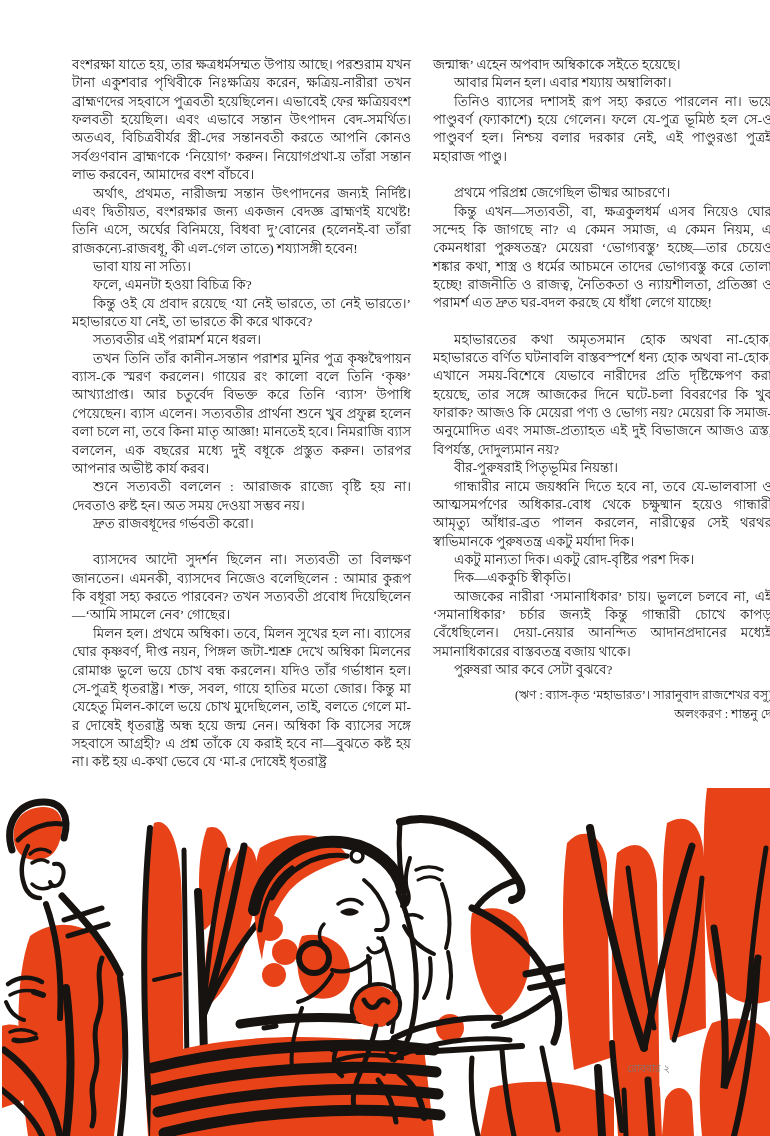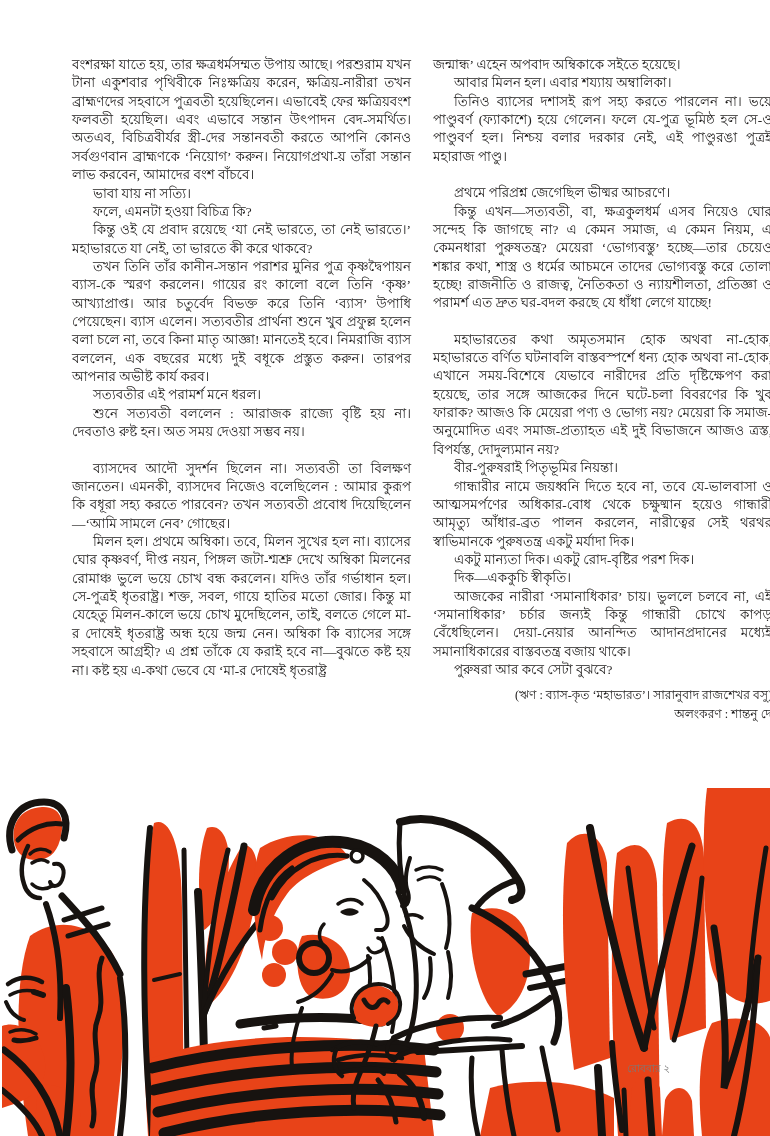--- a/index.html
+++ b/index.html
@@ -28,26 +28,28 @@
     position:absolute;left:2px;top:788px;width:770px;height:348px;
   }
   .illustration svg{display:block;width:770px;height:348px;}
 </style>
 </head>
 <body>
 
 <div class="text-columns">
   <div class="col" id="left-col">
       <p class="no-indent">বংশরক্ষা যাতে হয়, তার ক্ষত্রধর্মসম্মত উপায় আছে। পরশুরাম যখন টানা একুশবার পৃথিবীকে নিঃক্ষত্রিয় করেন, ক্ষত্রিয়-নারীরা তখন ব্রাহ্মণদের সহবাসে পুত্রবতী হয়েছিলেন। এভাবেই ফের ক্ষত্রিয়বংশ ফলবতী হয়েছিল। এবং এভাবে সন্তান উৎপাদন বেদ-সমর্থিত। অতএব, বিচিত্রবীর্যর স্ত্রী-দের সন্তানবতী করতে আপনি কোনও সর্বগুণবান ব্রাহ্মণকে ‘নিয়োগ’ করুন। নিয়োগপ্রথা-য় তাঁরা সন্তান লাভ করবেন, আমাদের বংশ বাঁচবে।</p>
+      <p>অর্থাৎ, প্রথমত, নারীজন্ম সন্তান উৎপাদনের জন্যই নির্দিষ্ট। এবং দ্বিতীয়ত, বংশরক্ষার জন্য একজন বেদজ্ঞ ব্রাহ্মণই যথেষ্ট! তিনি এসে, অর্ঘের বিনিময়ে, বিধবা দু’বোনের (হলেনই-বা তাঁরা রাজকন্যে-রাজবধূ, কী এল-গেল তাতে) শয্যাসঙ্গী হবেন!</p>
       <p>ভাবা যায় না সত্যি।</p>
       <p>ফলে, এমনটা হওয়া বিচিত্র কি?</p>
       <p>কিন্তু ওই যে প্রবাদ রয়েছে ‘যা নেই ভারতে, তা নেই ভারতে।’ মহাভারতে যা নেই, তা ভারতে কী করে থাকবে?</p>
+      <p>সত্যবতীর এই পরামর্শ মনে ধরল।</p>
       <p>তখন তিনি তাঁর কানীন-সন্তান পরাশর মুনির পুত্র কৃষ্ণদ্বৈপায়ন ব্যাস-কে স্মরণ করলেন। গায়ের রং কালো বলে তিনি ‘কৃষ্ণ’ আখ্যাপ্রাপ্ত। আর চতুর্বেদ বিভক্ত করে তিনি ‘ব্যাস’ উপাধি পেয়েছেন। ব্যাস এলেন। সত্যবতীর প্রার্থনা শুনে খুব প্রফুল্ল হলেন বলা চলে না, তবে কিনা মাতৃ আজ্ঞা! মানতেই হবে। নিমরাজি ব্যাস বললেন, এক বছরের মধ্যে দুই বধূকে প্রস্তুত করুন। তারপর আপনার অভীষ্ট কার্য করব।</p>
-      <p>সত্যবতীর এই পরামর্শ মনে ধরল।</p>
       <p>শুনে সত্যবতী বললেন : আরাজক রাজ্যে বৃষ্টি হয় না। দেবতাও রুষ্ট হন। অত সময় দেওয়া সম্ভব নয়।</p>
+      <p>দ্রুত রাজবধূদের গর্ভবতী করো।</p>
       <p class="space-before">ব্যাসদেব আদৌ সুদর্শন ছিলেন না। সত্যবতী তা বিলক্ষণ জানতেন। এমনকী, ব্যাসদেব নিজেও বলেছিলেন : আমার কুরূপ কি বধূরা সহ্য করতে পারবেন? তখন সত্যবতী প্রবোধ দিয়েছিলেন—‘আমি সামলে নেব’ গোছের।</p>
       <p>মিলন হল। প্রথমে অম্বিকা। তবে, মিলন সুখের হল না। ব্যাসের ঘোর কৃষ্ণবর্ণ, দীপ্ত নয়ন, পিঙ্গল জটা-শ্মশ্রু দেখে অম্বিকা মিলনের রোমাঞ্চ ভুলে ভয়ে চোখ বন্ধ করলেন। যদিও তাঁর গর্ভাধান হল। সে-পুত্রই ধৃতরাষ্ট্র। শক্ত, সবল, গায়ে হাতির মতো জোর। কিন্তু মা যেহেতু মিলন-কালে ভয়ে চোখ মুদেছিলেন, তাই, বলতে গেলে মা-র দোষেই ধৃতরাষ্ট্র অন্ধ হয়ে জন্ম নেন। অম্বিকা কি ব্যাসের সঙ্গে সহবাসে আগ্রহী? এ প্রশ্ন তাঁকে যে করাই হবে না—বুঝতে কষ্ট হয় না। কষ্ট হয় এ-কথা ভেবে যে ‘মা-র দোষেই ধৃতরাষ্ট্র</p>
     </div>
   <div class="col">
     <div id="right-col">
         <p class="no-indent">জন্মান্ধ’ এহেন অপবাদ অম্বিকাকে সইতে হয়েছে।</p>
         <p>আবার মিলন হল। এবার শয্যায় অম্বালিকা।</p>
         <p>তিনিও ব্যাসের দশাসই রূপ সহ্য করতে পারলেন না। ভয়ে পাণ্ডুবর্ণ (ফ্যাকাশে) হয়ে গেলেন। ফলে যে-পুত্র ভূমিষ্ঠ হল সে-ও পাণ্ডুবর্ণ হল। নিশ্চয় বলার দরকার নেই, এই পাণ্ডুরঙা পুত্রই মহারাজ পাণ্ডু।</p>
         <p class="space-before">প্রথমে পরিপ্রশ্ন জেগেছিল ভীষ্মর আচরণে।</p>
         <p>কিন্তু এখন—সত্যবতী, বা, ক্ষত্রকুলধর্ম এসব নিয়েও ঘোর সন্দেহ কি জাগছে না? এ কেমন সমাজ, এ কেমন নিয়ম, এ কেমনধারা পুরুষতন্ত্র? মেয়েরা ‘ভোগ্যবস্তু’ হচ্ছে—তার চেয়েও শঙ্কার কথা, শাস্ত্র ও ধর্মের আচমনে তাদের ভোগ্যবস্তু করে তোলা হচ্ছে! রাজনীতি ও রাজত্ব, নৈতিকতা ও ন্যায়শীলতা, প্রতিজ্ঞা ও পরামর্শ এত দ্রুত ঘর-বদল করছে যে ধাঁধা লেগে যাচ্ছে!</p>

